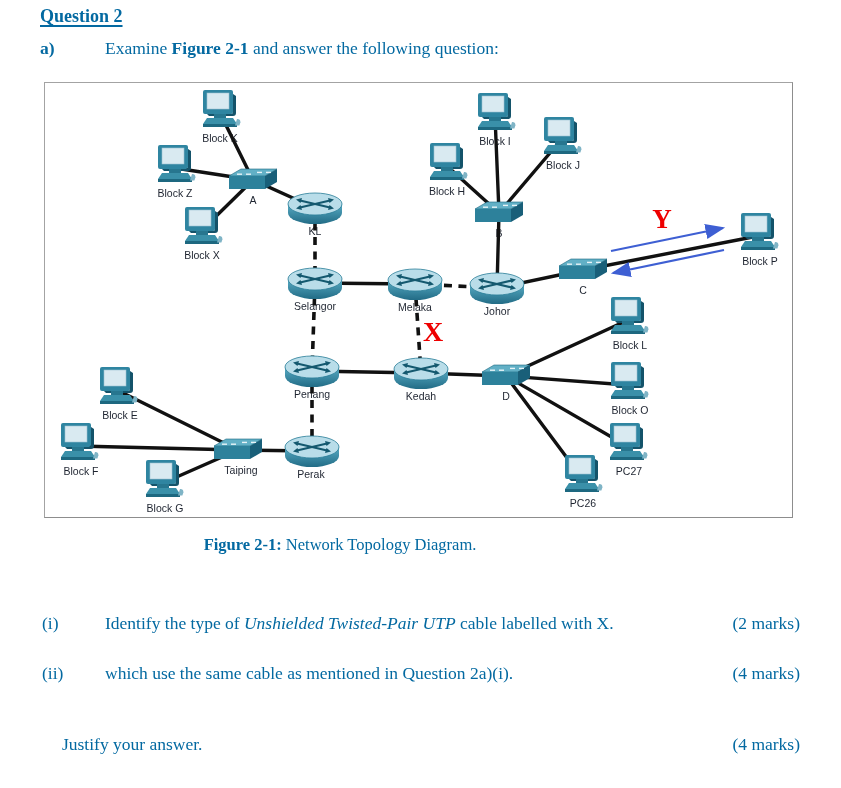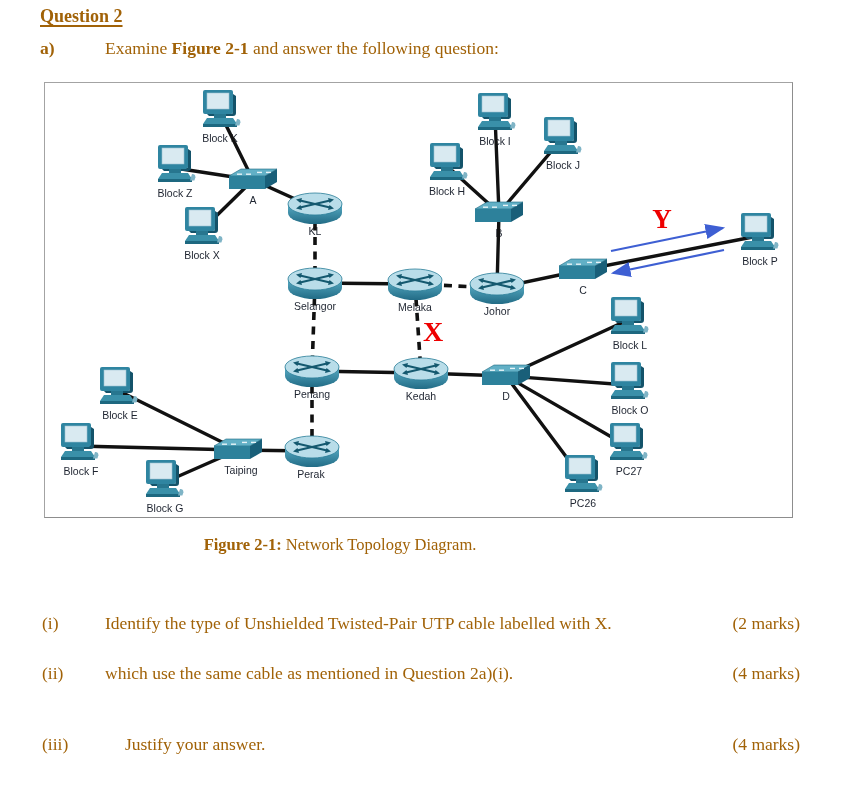--- a/index.html
+++ b/index.html
@@ -1,23 +1,23 @@
 <!DOCTYPE html>
 <html><head>
 <meta charset="utf-8">
 <style>
   html,body{margin:0;padding:0;background:#ffffff;}
   .page{position:relative;width:841px;height:788px;background:#ffffff;overflow:hidden;
-        font-family:"Liberation Serif", serif;color:#a16207;}
+        font-family:"Liberation Serif", serif;color:#0369a1;}
   .title{position:absolute;left:40px;top:6px;font-size:18px;font-weight:bold;
          text-decoration:underline;text-decoration-thickness:1.5px;text-underline-offset:3px;}
   .part-a{position:absolute;left:40px;top:38px;right:41px;display:flex;font-size:17.5px;}
   .part-a .plabel{width:65px;font-weight:bold;flex-shrink:0;}
   .bold{font-weight:bold;}
-  .ital{}
+  .ital{font-style:italic;}
   .figure-box{position:absolute;left:44px;top:82px;width:747px;height:434px;
               border:1px solid #a3a3a3;border-right-color:#8d8d8d;border-bottom-color:#8d8d8d;
               background:#ffffff;}
   .caption{position:absolute;left:0;top:535px;width:680px;text-align:center;font-size:16.5px;}
   .question{position:absolute;left:42px;right:41px;display:flex;font-size:17.5px;line-height:25px;}
   .q1{top:611px;} .q2{top:661px;} .q3{top:732px;}
   .qnum{width:63px;flex-shrink:0;}
   .qbody{flex:1;min-width:0;}
   .qline-flex{display:flex;justify-content:space-between;}
   .qline-just{text-align:justify;text-align-last:justify;}
@@ -204,21 +204,20 @@
     <span class="qnum">(ii)</span>
     <span class="qbody">
       <span class="qline-flex" style="display:flex;align-items:center;">
         <span>which use the same cable as mentioned in Question 2a)(i).</span>
         <span class="marks">(4 marks)</span>
       </span>
     </span>
   </div>
 
   <div class="question q3">
-    <span class="qnum">(iii)</span>
     <span class="qbody">
       <span class="qline-flex" style="display:flex;margin-left:20px;">
         <span>Justify your answer.</span>
         <span class="marks">(4 marks)</span>
       </span>
     </span>
   </div>
 
 </div>
 

